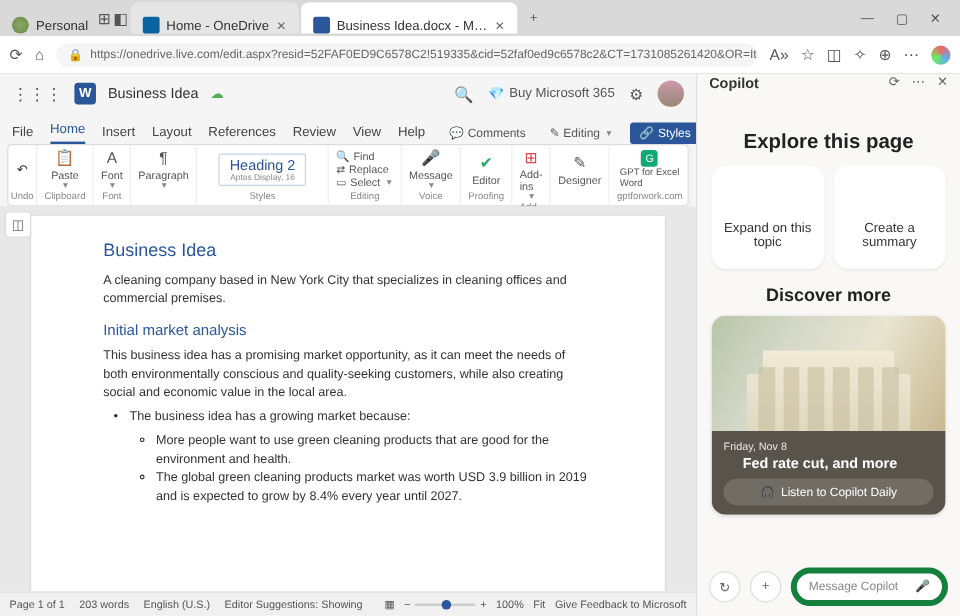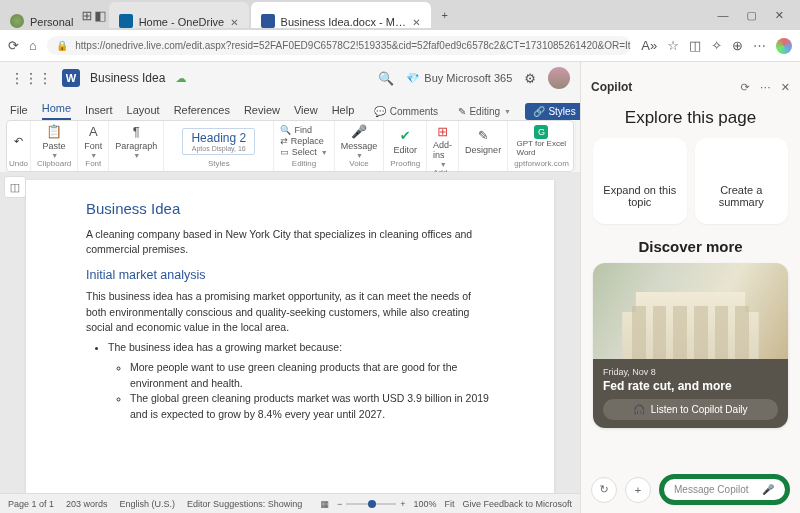--- a/index.html
+++ b/index.html
@@ -49,36 +49,36 @@
 .page h1{color:#2b579a;font-size:15px;font-weight:normal;margin-bottom:6px}
 .page h2{color:#2b579a;font-size:12.5px;font-weight:normal;margin:8px 0 4px}
 .page ul{padding-left:22px;margin:4px 0}
 .page ul ul{list-style-type:circle}
 .statusbar{height:20px;background:#f0f0f0;border-top:1px solid #ddd;display:flex;align-items:center;padding:0 8px;gap:12px;font-size:9px;color:#555}
 .statusbar .r{margin-left:auto;display:flex;align-items:center;gap:8px}
 .zoom{display:flex;align-items:center;gap:4px}
 .zoom .track{width:50px;height:2px;background:#ccc;position:relative}
 .zoom .thumb{position:absolute;width:8px;height:8px;background:#2b579a;border-radius:50%;top:-3px;left:22px}
 .copilot{width:220px;background:#faf8f6;border-left:1px solid #e0e0e0;display:flex;flex-direction:column}
-.cophead{height:32px;display:flex;align-items:flex-end;padding:0 10px;gap:10px}
+.cophead{height:32px;display:flex;align-items:flex-start;padding:0 10px;gap:10px}
 .cophead .t{font-size:12px;font-weight:600;color:#333}
 .cophead .r{margin-left:auto;display:flex;gap:10px;color:#666}
 .copbody{flex:1;padding:8px 12px;overflow:hidden}
-.explore{font-size:17px;font-weight:400;text-align:center;margin:6px 0 10px;color:#222}
+.explore{font-size:17px;font-weight:700;text-align:center;margin:6px 0 10px;color:#222}
 .cards{display:flex;gap:8px;margin-bottom:14px}
 .card{flex:1;background:#fff;border-radius:12px;padding:16px 8px;text-align:center;font-size:11px;color:#333;box-shadow:0 1px 2px rgba(0,0,0,.05);display:flex;flex-direction:column;justify-content:end;height:86px}
 .discover{font-size:15px;font-weight:600;text-align:center;margin-bottom:8px;color:#222}
 .newscard{border-radius:12px;overflow:hidden;box-shadow:0 1px 3px rgba(0,0,0,.1)}
 .newsimg{height:96px;background:linear-gradient(120deg,#b8c4a8 0%,#d4d8c8 30%,#e8e4d0 60%,#c8b890 100%);position:relative}
 .building{position:absolute;bottom:0;left:15%;width:70%;height:70%;background:linear-gradient(#f0ead6,#e0d8c0);clip-path:polygon(0 30%,10% 30%,10% 0,90% 0,90% 30%,100% 30%,100% 100%,0 100%)}
 .cols{position:absolute;bottom:0;left:20%;width:60%;height:55%;display:flex;gap:6%}
 .cols span{flex:1;background:rgba(200,190,160,.6)}
 .newstext{background:rgba(60,55,45,.85);color:#fff;padding:8px 10px}
 .newstext .d{font-size:9px;opacity:.85}
-.newstext .h{font-size:12px;font-weight:600;margin:2px 0 6px}
+.newstext .h{font-size:12px;font-weight:600;margin:2px 16px 6px}
 .listen{background:rgba(255,255,255,.15);border-radius:14px;padding:5px 8px;font-size:10px;display:flex;align-items:center;justify-content:center;gap:5px}
 .copfoot{padding:8px 10px;display:flex;align-items:center;gap:8px}
 .fbtn{width:26px;height:26px;border:1px solid #ddd;border-radius:50%;display:flex;align-items:center;justify-content:center;color:#666;background:#fff}
 .msginput{flex:1;background:#fff;border:5px solid #15803d;border-radius:16px;padding:5px 10px;font-size:10px;color:#888;display:flex;align-items:center}
 .msginput .mic{margin-left:auto;color:#666}
 .chev{font-size:7px;color:#888;margin-left:1px}
 </style>
 </head>
 <body>
 

